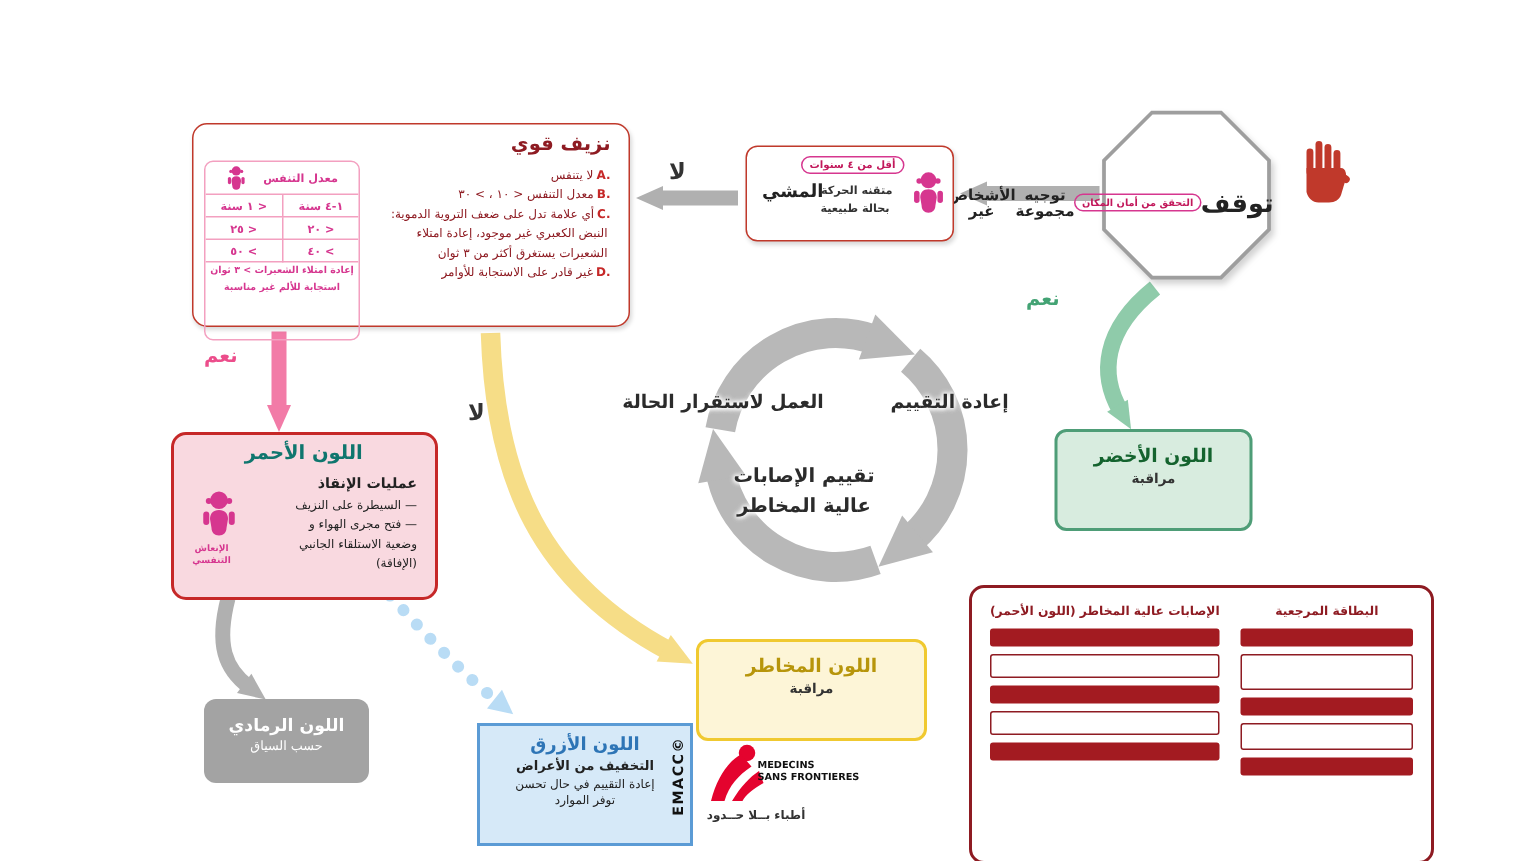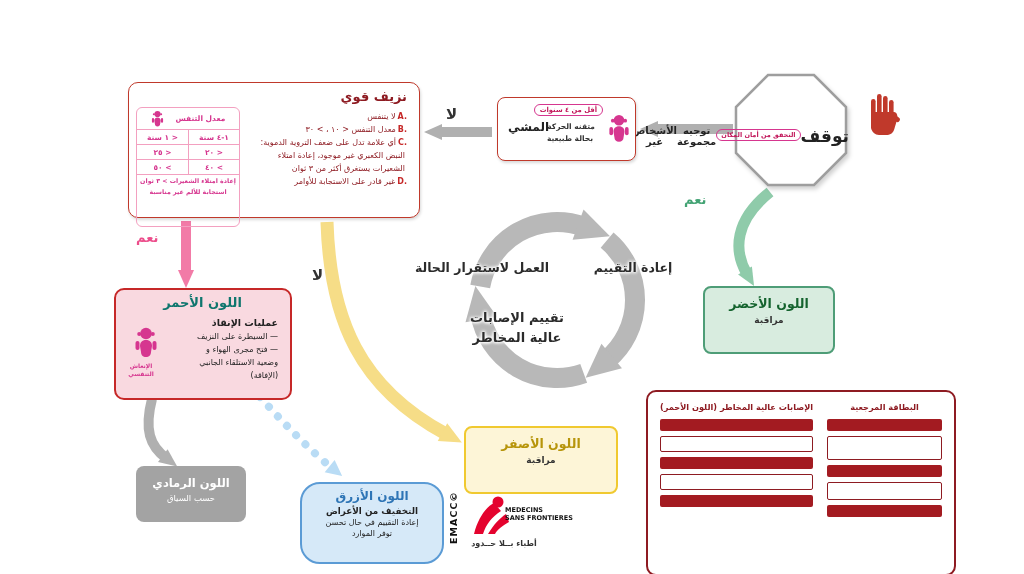--- a/index.html
+++ b/index.html
@@ -62,43 +62,43 @@
   .r-side{position:absolute;left:2px;width:46px;font-size:6px;color:#d6368f;font-weight:bold;
           text-align:center;line-height:7.5px;}
 
   
   #graybox{position:absolute;left:136px;top:466px;width:110px;height:56px;background:#a3a3a3;
            border-radius:8px;color:#fff;text-align:center;z-index:2;}
   .g-title{margin-top:10px;font-size:11.5px;font-weight:bold;}
   .g-sub{font-size:8.5px;margin-top:3px;}
 
   
-  #bluebox{position:absolute;left:300px;top:482px;width:140px;height:78px;background:#d6e9f8;
-           border:2px solid #5b9bd5;border-radius:20px;text-align:center;z-index:2;}
+  #bluebox{position:absolute;left:318px;top:482px;width:140px;height:78px;background:#d6e9f8;
+           border:2px solid #5b9bd5;border-radius:0;text-align:center;z-index:2;}
   .bb-title{margin-top:5px;font-size:12px;font-weight:bold;color:#2e75b6;}
   .bb-l1{font-size:8.8px;font-weight:bold;color:#222;margin-top:3px;}
   .bb-l2,.bb-l3{font-size:8px;color:#222;margin-top:2px;}
 
   
   #yellowbox{position:absolute;left:464px;top:426px;width:150px;height:64px;background:#fdf5d7;
              border:2px solid #f0c930;border-radius:8px;text-align:center;z-index:2;}
   .yb-title{margin-top:8px;font-size:12.5px;font-weight:bold;color:#b7950b;}
   .yb-sub{font-size:9px;font-weight:bold;color:#333;margin-top:4px;}
 
   
   #greenbox{position:absolute;left:703px;top:286px;width:128px;height:64px;background:#d8ecdf;
             border:2px solid #4e9d77;border-radius:8px;text-align:center;z-index:2;}
   .gb-title{margin-top:8px;font-size:12.5px;font-weight:bold;color:#14632e;}
   .gb-sub{font-size:9px;font-weight:bold;color:#333;margin-top:4px;}
 
   
   .cyc{position:absolute;font-weight:bold;color:#2b2b2b;text-align:center;z-index:3;}
   #cyc-stab{left:398px;top:260px;width:168px;font-size:12.5px;}
   #cyc-re{left:578px;top:260px;width:110px;font-size:12.5px;}
-  #cyc-assess{left:463px;top:308px;width:108px;font-size:13px;line-height:20px;}
+  #cyc-assess{left:482px;top:308px;width:108px;font-size:13px;line-height:20px;}
 
   
   .lbl{position:absolute;font-weight:bold;z-index:3;}
   #lbl-no-walk{left:446px;top:105px;font-size:15px;color:#333;}
   #lbl-yes-red{left:136px;top:230px;font-size:13px;color:#ec4d8b;}
   #lbl-yes-green{left:684px;top:192px;font-size:13px;color:#43a374;}
   #lbl-no-yellow{left:312px;top:266px;font-size:15px;color:#333;}
 
   
   #card{position:absolute;left:646px;top:390px;width:282px;height:162px;background:#fff;
@@ -262,21 +262,21 @@
   </div>
 
   <div id="bluebox" class="box">
     <div class="bb-title">اللون الأزرق</div>
     <div class="bb-l1">التخفيف من الأعراض</div>
     <div class="bb-l2">إعادة التقييم في حال تحسن</div>
     <div class="bb-l3">توفر الموارد</div>
   </div>
 
   <div id="yellowbox" class="box">
-    <div class="yb-title">اللون الأصفر</div>
+    <div class="yb-title">اللون المخاطر</div>
     <div class="yb-sub">مراقبة</div>
   </div>
 
   <div id="greenbox" class="box">
     <div class="gb-title">اللون الأخضر</div>
     <div class="gb-sub">مراقبة</div>
   </div>
 
   <div id="cyc-stab" class="cyc halo">العمل لاستقرار الحالة</div>
   <div id="cyc-re" class="cyc halo">إعادة التقييم</div>

